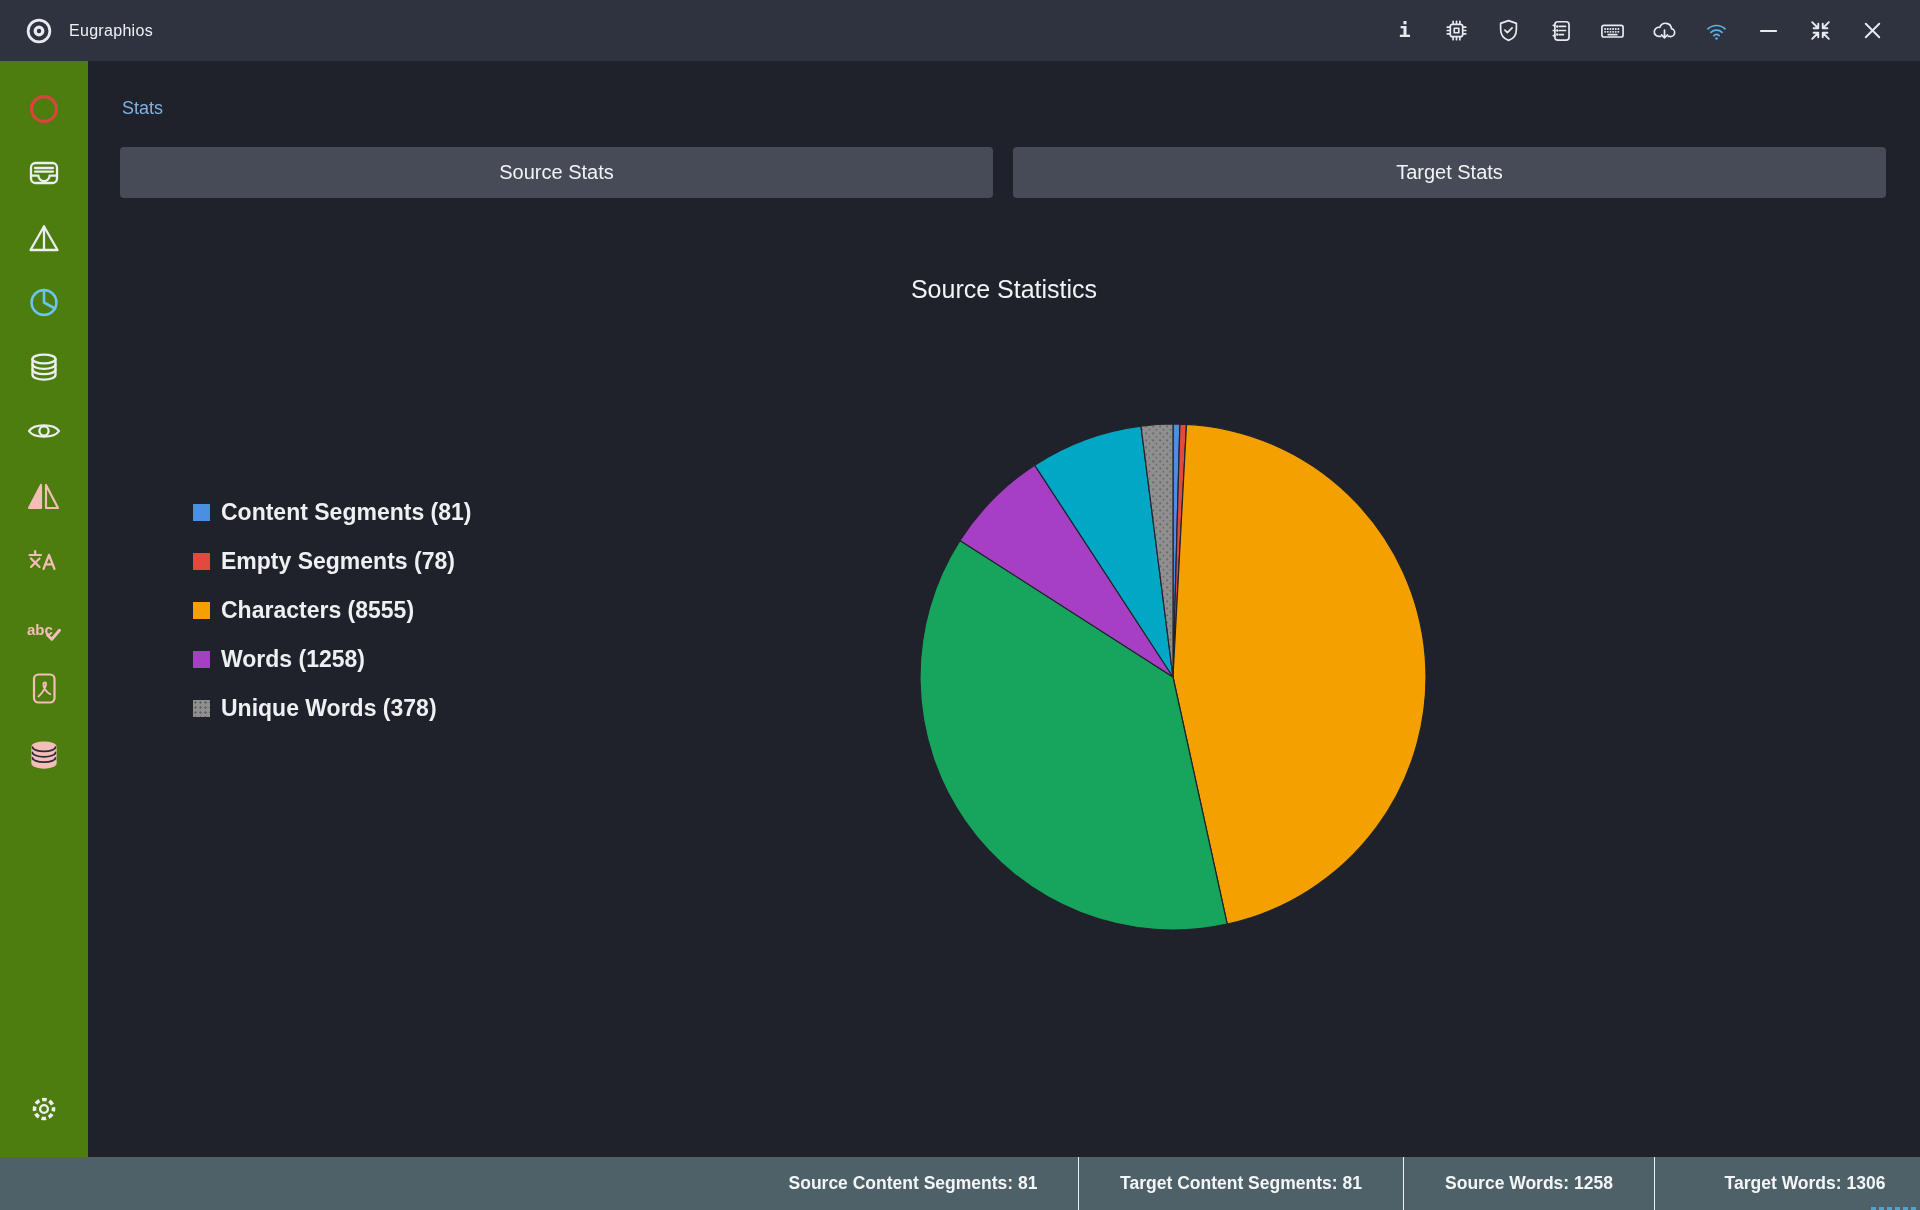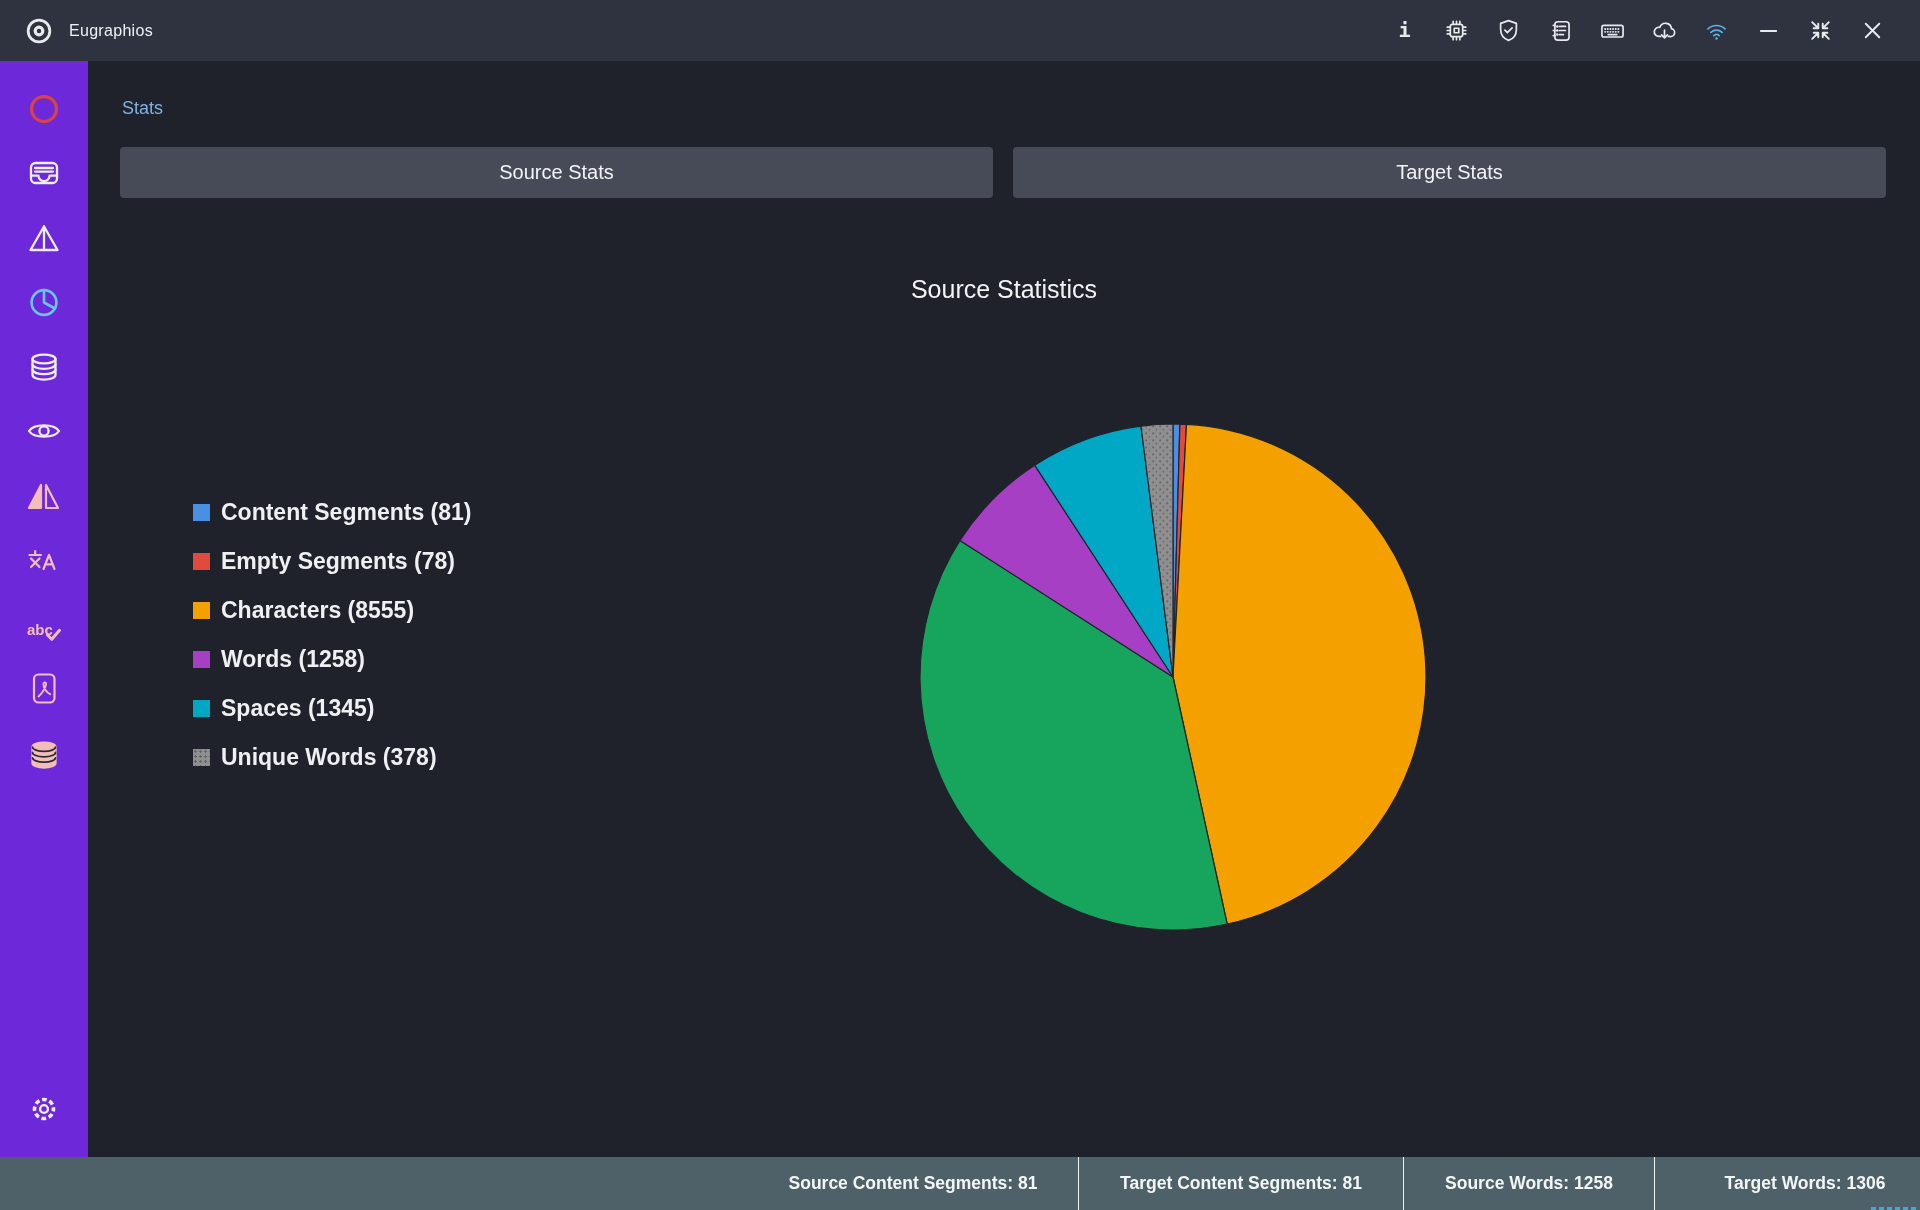--- a/index.html
+++ b/index.html
@@ -9,21 +9,21 @@
   
   .titlebar{position:absolute;top:0;left:0;right:0;height:61px;background:#2f3340;}
   .tb-left{position:absolute;left:24px;top:0;height:61px;display:flex;align-items:center;gap:15px;}
   .app-title{font-size:16px;color:#eef1f5;letter-spacing:.3px;}
   .tb-icons{position:absolute;right:22px;top:0;height:61px;display:flex;align-items:center;}
   .tb-btn{width:52px;height:61px;display:flex;align-items:center;justify-content:center;cursor:pointer;}
   .tb-ic{width:27px;height:27px;fill:none;stroke:#e8eaee;stroke-width:1.5;stroke-linecap:round;stroke-linejoin:round;}
   .tb-ic.blue{stroke:#5ab2e6;}
 
   
-  .sidebar{position:absolute;top:61px;left:0;width:88px;bottom:53px;background:#6d28d9;}
+  .sidebar{position:absolute;top:61px;left:0;width:88px;bottom:53px;background:#4d7c0f;}
   .sb-item{position:absolute;left:0;width:88px;height:38px;display:flex;align-items:center;justify-content:center;cursor:pointer;}
   .side-ic{width:38px;height:38px;fill:none;stroke:#eceef1;stroke-width:2.3;stroke-linecap:round;stroke-linejoin:round;}
   .side-ic.red{stroke:#d9453c;}
   .side-ic.blue{stroke:#6ac4ee;}
   .side-ic.pink{stroke:#f4beb8;}
 
   
   .main{position:absolute;left:88px;top:61px;right:0;bottom:53px;background:#1f222b;}
   .section-label{position:absolute;left:34px;top:37px;font-size:18px;color:#7fb2e4;}
   .stats-buttons{position:absolute;left:32px;right:34px;top:86px;display:flex;gap:20px;}
@@ -235,24 +235,20 @@
           <span class="swatch" style="background-color: rgb(224, 75, 61);"></span>
           <span class="legend-text">Empty Segments (78)</span>
         </div>
         <div class="legend-row">
           <span class="swatch" style="background-color: rgb(244, 161, 0);"></span>
           <span class="legend-text">Characters (8555)</span>
         </div>
         <div class="legend-row">
           <span class="swatch" style="background-color: rgb(167, 63, 196);"></span>
           <span class="legend-text">Words (1258)</span>
-        </div>
-        <div class="legend-row">
-          <span class="swatch" style="background-color: rgb(0, 168, 198);"></span>
-          <span class="legend-text">Spaces (1345)</span>
         </div>
         <div class="legend-row">
           <span class="swatch dots" style="background-color: rgb(143, 143, 143);"></span>
           <span class="legend-text">Unique Words (378)</span>
         </div>
       </div>
 
     <div class="pie-wrap">
       <svg viewBox="0 0 520 520" width="520" height="520">
         <defs>

